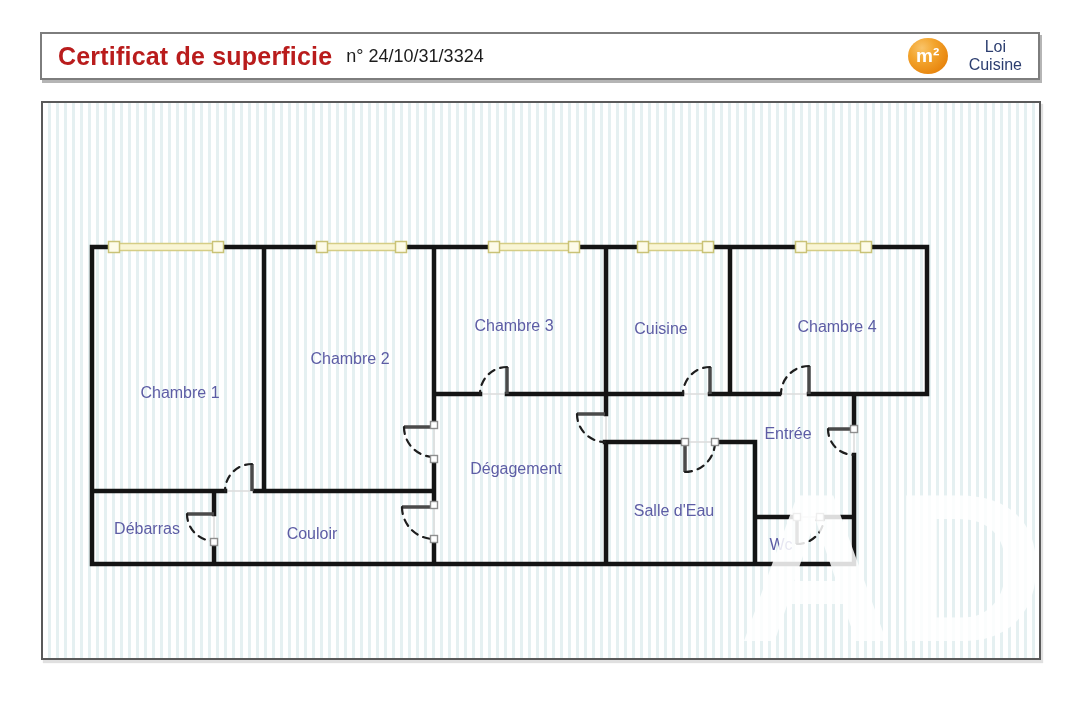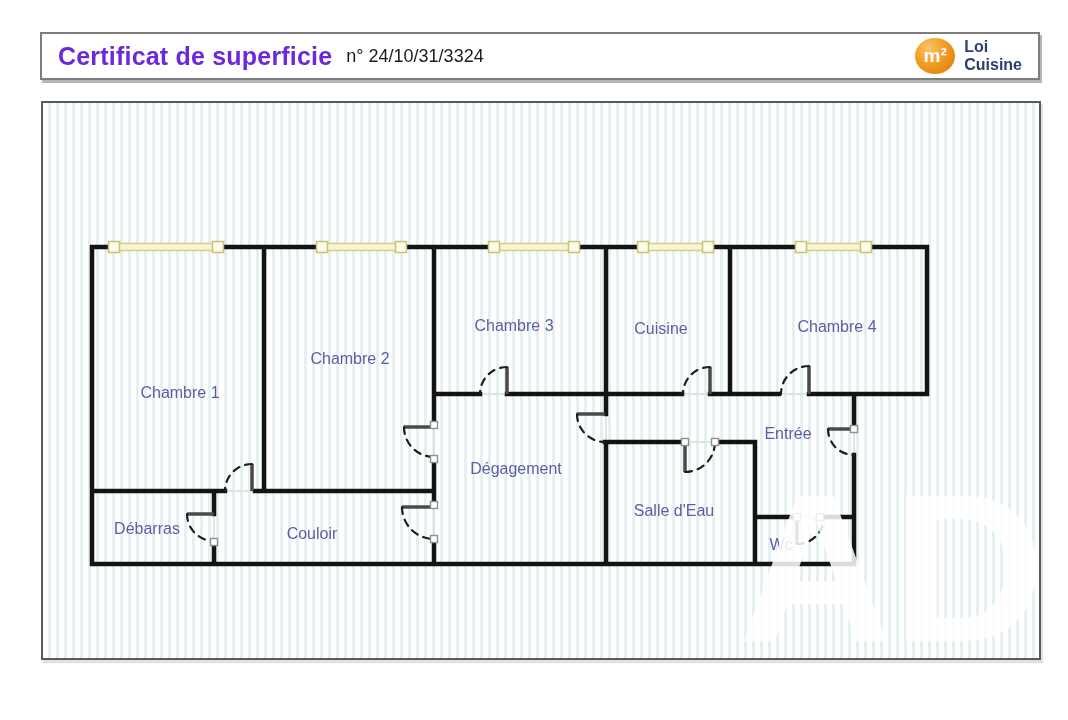--- a/index.html
+++ b/index.html
@@ -7,32 +7,32 @@
   body { width:1068px; height:720px; position:relative; font-family:"Liberation Sans", sans-serif; overflow:hidden; }
 
   
   .header {
     position:absolute; left:40px; top:32px; width:1000px; height:48px;
     background:#ffffff; border:2px solid #7d7d7d;
     box-shadow:2px 3px 0 rgba(90,90,90,0.45);
     display:flex; align-items:center;
   }
   .title {
-    font-weight:bold; font-size:25px; color:#6d28d9; margin-left:16px;
+    font-weight:bold; font-size:25px; color:#b91c1c; margin-left:16px;
     letter-spacing:0.2px; white-space:nowrap;
   }
   .doc-number { font-size:18px; color:#1c1c1c; margin-left:14px; white-space:nowrap;text-align:right; }
-  .logo { margin-left:auto; margin-right:16px; display:flex; align-items:center; gap:9px; }
+  .logo { margin-left:auto; margin-right:16px; display:flex; align-items:center; gap:21px; }
   .badge {
     width:40px; height:36px; border-radius:50%;
     background:radial-gradient(circle at 35% 28%, #f9c46a 0%, #f3a52e 35%, #e8860f 75%, #d97a08 100%);
     display:flex; align-items:center; justify-content:center;
     color:#ffffff; font-weight:bold; font-size:19px;
   }
-  .logo-text { text-align:left; color:#2c3e70; font-weight:bold; font-size:16px; line-height:1.15; }
+  .logo-text { text-align:center; color:#2c3e70; font-weight:normal; font-size:16px; line-height:1.15; }
 
   
   .plan-area {
     position:absolute; left:41px; top:101px; width:1000px; height:559px;
     border:2px solid #5a5a5a;
     background:repeating-linear-gradient(90deg, #ffffff 0px, #ffffff 5.5px, #e5f0f1 5.5px, #e5f0f1 8px);
     box-shadow:2px 3px 1px rgba(0,0,0,0.12);
   }
   .plan-svg { position:absolute; left:0; top:0; width:996px; height:555px; }
   .walls { stroke:#141414; stroke-width:4.5; stroke-linecap:square; fill:none; }

